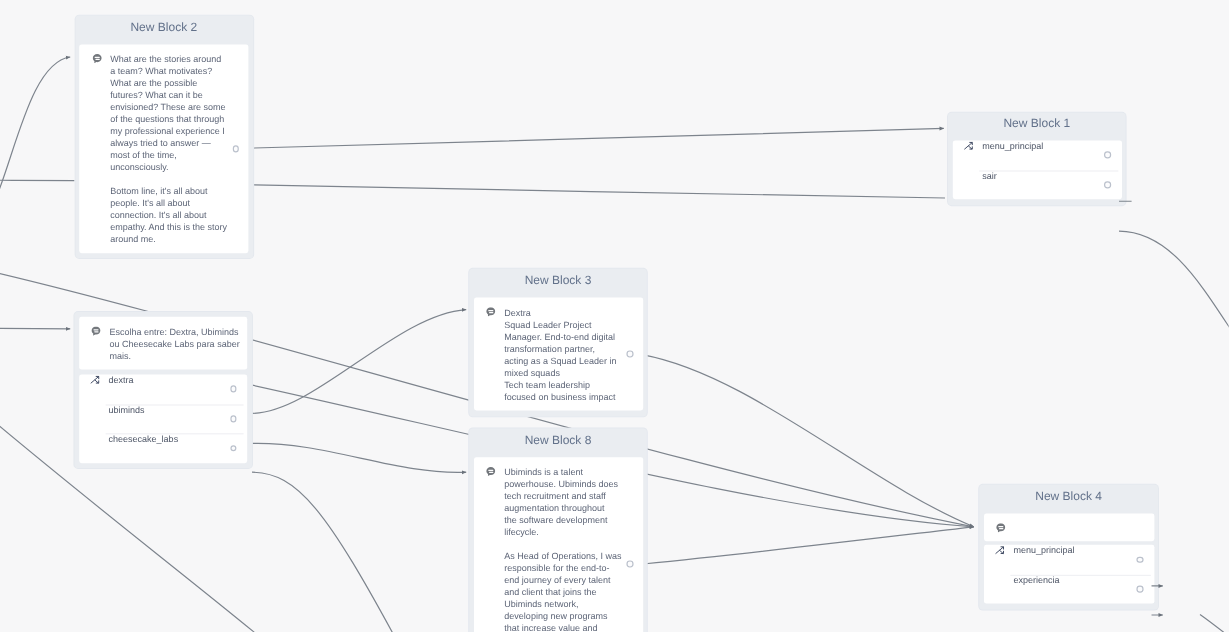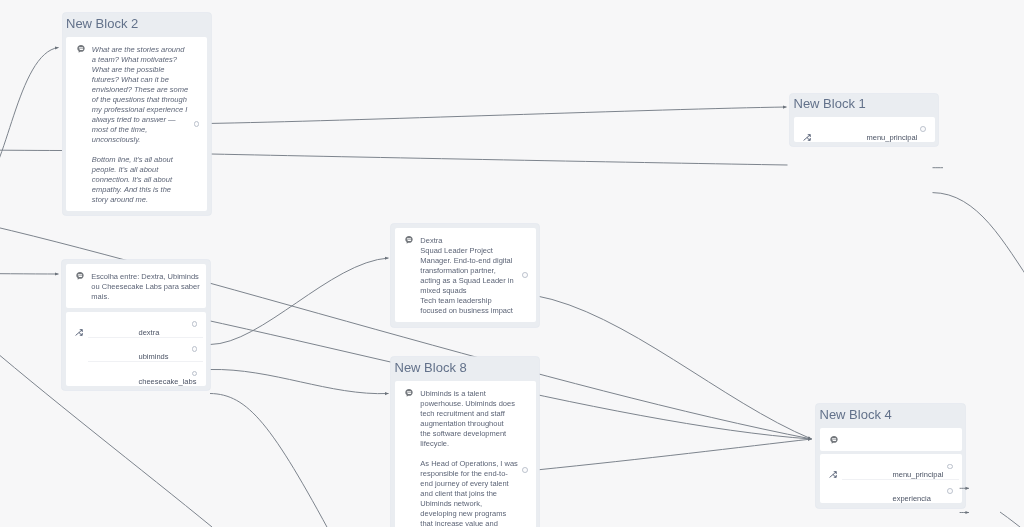--- a/index.html
+++ b/index.html
@@ -4,27 +4,27 @@
 <title>Flow Canvas</title>
 <style>
   html,body{margin:0;padding:0;}
   body{width:1024px;height:527px;overflow:hidden;background:#f7f7f8;
        font-family:"Liberation Sans",sans-serif;-webkit-font-smoothing:antialiased;}
   #canvas{position:relative;width:1024px;height:527px;overflow:hidden;background:#f7f7f8;}
   #edges,#edges-top{position:absolute;left:0;top:0;width:1024px;height:527px;pointer-events:none;z-index:1;}
   #edges-top{z-index:3;}
   .node{position:absolute;z-index:2;background:#eaedf1;border-radius:3px;box-sizing:border-box;
         padding:3.5px 3.5px 4.5px;box-shadow:0 0 0 .8px #e4e8ee;}
-  .node-title{font-size:13px;color:#62718a;text-align:left;height:20px;line-height:14px;}
+  .node-title{font-size:10px;color:#62718a;text-align:center;height:20px;line-height:14px;}
   .card{background:#fff;border-radius:2px;}
   .card + .card{margin-top:3.5px;}
   .msg{display:flex;padding:8.8px 4px 6.3px 10.8px;}
   .msg-ico{flex:0 0 auto;width:8px;height:8px;margin-right:7px;display:block;}
   .msg-text{font-size:7.5px;line-height:9.95px;color:#5d6577;white-space:pre-line;flex:0 0 auto;}
-  .opt{display:flex;align-items:flex-end;height:24.6px;padding:0 7px 0 9.6px;position:relative;gap:48px;}
+  .opt{display:flex;align-items:flex-start;height:24.6px;padding:0 7px 0 9.6px;position:relative;}
   .opt{position:relative;}
   .opt + .opt::before{content:'';position:absolute;left:22px;right:3px;top:0;height:1px;background:#f0f1f4;}
   .opt-ico{flex:0 0 auto;width:8.8px;height:8.8px;margin-right:6.6px;}
   .opt-ico.blank{visibility:hidden;}
   .opt-label{font-size:7.5px;color:#4d5566;}
   .msg-ico svg,.opt-ico svg{display:block;}
   .dot.mdot{right:7.6px;top:50%;margin-top:-2.9px;}
   .dot{position:absolute;right:8.6px;top:50%;margin-top:-2.9px;width:5.8px;height:5.8px;
        border-radius:50%;border:1px solid #bbc1cc;background:#fcfcfd;box-sizing:border-box;}
 </style>
@@ -68,21 +68,21 @@
       <div class="node-title">New Block 2</div>
       <div class="card" style="position: relative;">
         <div class="msg">
           <span class="msg-ico">
             <svg viewBox="0 0 20 20" width="100%" height="100%">
               <path fill="#73777c" d="M10 0.2C4.9 0.2 .8 3.9 .8 8.5c0 2.6 1.35 4.95 3.45 6.45l-.25 3.4c-.04.5.5.82.92.54l3.2-2.05c.6.1 1.22.15 1.88.15 5.1 0 9.2-3.7 9.2-8.5S15.1 .2 10 .2z"></path>
               <rect x="4.6" y="5.9" width="10.8" height="2.6" rx="1.3" fill="#fcfcfc"></rect>
               <rect x="6.2" y="10.1" width="9.2" height="2.6" rx="1.3" fill="#fcfcfc"></rect>
             </svg>
           </span>
-          <div class="msg-text" style="width: 97.5px; font-style: italic;">What are the stories around a team? What motivates? What are the possible futures? What can it be envisioned? These are some of the questions that through my professional experience I always tried to answer — most of the time, unconsciously.
+          <div class="msg-text" style="width: 97.5px;">What are the stories around a team? What motivates? What are the possible futures? What can it be envisioned? These are some of the questions that through my professional experience I always tried to answer — most of the time, unconsciously.
 
 Bottom line, it's all about people. It's all about connection. It's all about empathy. And this is the story around me.</div>
         </div>
         <span class="dot mdot"></span>
       </div>
     </div>
     <div class="node" style="left: 790px; top: 93.5px; width: 148px;">
       <div class="node-title">New Block 1</div>
       <div class="card">
         <div class="opt">
@@ -92,20 +92,25 @@
                 <path d="M2.4 19.6 L19.0 5.4"></path>
                 <path d="M14.0 4.6 L19.8 4.6 L19.8 9.8"></path>
                 <path d="M11.4 13.0 L18.6 19.4"></path>
                 <path d="M14.2 19.8 L19.8 19.8 L19.8 14.6"></path>
               </g>
             </svg>
           </span>
           <span class="opt-label">menu_principal</span>
           <span class="dot"></span>
         </div>
+        <div class="opt">
+          <span class="opt-ico blank"></span>
+          <span class="opt-label">sair</span>
+          <span class="dot"></span>
+        </div>
       </div>
     </div>
     <div class="node" style="left: 62px; top: 260px; width: 147.5px;">
       <div class="card">
         <div class="msg">
           <span class="msg-ico">
             <svg viewBox="0 0 20 20" width="100%" height="100%">
               <path fill="#73777c" d="M10 0.2C4.9 0.2 .8 3.9 .8 8.5c0 2.6 1.35 4.95 3.45 6.45l-.25 3.4c-.04.5.5.82.92.54l3.2-2.05c.6.1 1.22.15 1.88.15 5.1 0 9.2-3.7 9.2-8.5S15.1 .2 10 .2z"></path>
               <rect x="4.6" y="5.9" width="10.8" height="2.6" rx="1.3" fill="#fcfcfc"></rect>
               <rect x="6.2" y="10.1" width="9.2" height="2.6" rx="1.3" fill="#fcfcfc"></rect>
@@ -135,20 +140,21 @@
           <span class="dot"></span>
         </div>
         <div class="opt">
           <span class="opt-ico blank"></span>
           <span class="opt-label">cheesecake_labs</span>
           <span class="dot"></span>
         </div>
       </div>
     </div>
     <div class="node" style="left: 391px; top: 224px; width: 148px;">
+      <div class="node-title">New Block 3</div>
       <div class="card" style="position: relative;">
         <div class="msg">
           <span class="msg-ico">
             <svg viewBox="0 0 20 20" width="100%" height="100%">
               <path fill="#73777c" d="M10 0.2C4.9 0.2 .8 3.9 .8 8.5c0 2.6 1.35 4.95 3.45 6.45l-.25 3.4c-.04.5.5.82.92.54l3.2-2.05c.6.1 1.22.15 1.88.15 5.1 0 9.2-3.7 9.2-8.5S15.1 .2 10 .2z"></path>
               <rect x="4.6" y="5.9" width="10.8" height="2.6" rx="1.3" fill="#fcfcfc"></rect>
               <rect x="6.2" y="10.1" width="9.2" height="2.6" rx="1.3" fill="#fcfcfc"></rect>
             </svg>
           </span>
           <div class="msg-text" style="width: 93.5px;">Dextra

